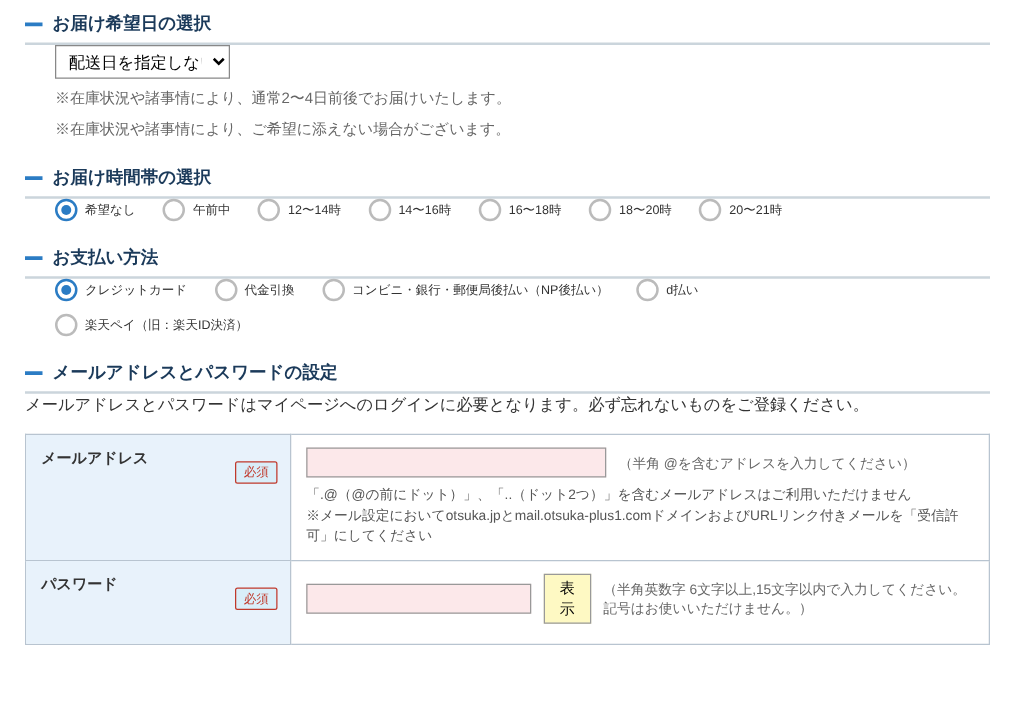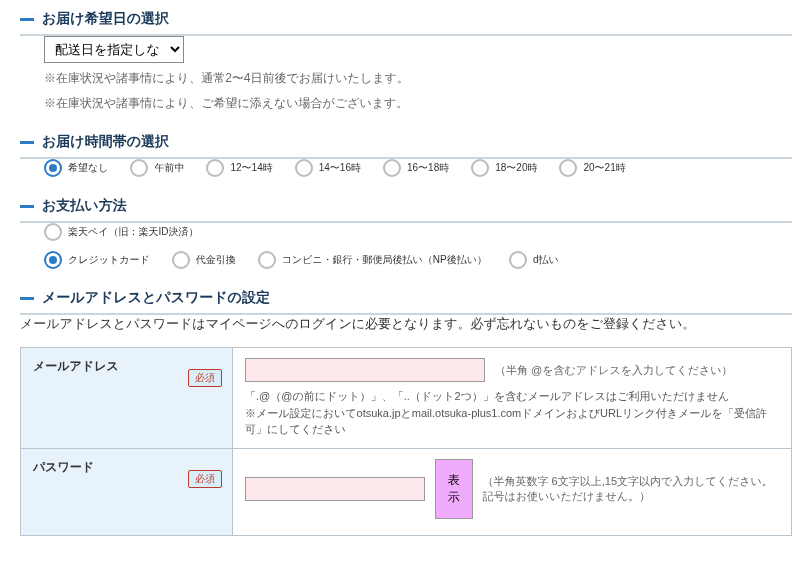--- a/index.html
+++ b/index.html
@@ -17,21 +17,21 @@
 .radio-circle.checked { border-color: #2b7cc4; }
 .radio-circle.checked::after { content: ""; width: 8px; height: 8px; background: #2b7cc4; border-radius: 50%; }
 .radio-label { color: #333; font-size: 10px; }
 .form-intro { margin-bottom: 14px; color: #333; font-size: 13px; }
 .form-table { width: 100%; border-collapse: collapse; border: 1px solid #b8c4d0; }
 .form-table td { border: 1px solid #b8c4d0; padding: 10px 12px; vertical-align: top; font-size: 12px; }
 .form-table td.label-cell { background: #e8f2fb; width: 212px; font-weight: bold; color: #333; position: relative; }
 .required-badge { background: #d9eef9; color: #c0392b; font-size: 10px; padding: 1px 6px; border: 1px solid #c0392b; border-radius: 2px; position: absolute; right: 10px; top: 21px; font-weight: normal; }
 .input-row { display: flex; align-items: center; gap: 10px; margin-bottom: 6px; }
 .text-input { background: #fce8ea; border: 1px solid #999; padding: 4px; width: 240px; height: 24px; }
-.show-btn { background: #f0abfc; border: 1px solid #999; padding: 12px 10px; font-size: 12px; cursor: pointer; }
+.show-btn { background: #fef9c3; border: 1px solid #999; padding: 2px 10px; font-size: 12px; cursor: pointer; }
 .hint { color: #666; font-size: 11px; }
 .field-note { color: #555; font-size: 11px; line-height: 1.5; }
 </style>
 </head>
 <body>
 
 <div class="section">
   <div class="section-header">
     <span class="dash"></span>
     <span class="title">お届け希望日の選択</span>
@@ -83,42 +83,42 @@
       </div>
   </div>
 </div>
 
 <div class="section">
   <div class="section-header">
     <span class="dash"></span>
     <span class="title">お支払い方法</span>
   </div>
   <div class="section-body">
-    <div class="radio-row" id="pay-row2">
-        <div class="radio-item">
-          <span class="radio-circle"></span>
-          <span class="radio-label">楽天ペイ（旧：楽天ID決済）</span>
-        </div>
-      </div>
     <div class="radio-row" id="pay-row1">
         <div class="radio-item">
           <span class="radio-circle checked"></span>
           <span class="radio-label">クレジットカード</span>
         </div>
         <div class="radio-item">
           <span class="radio-circle"></span>
           <span class="radio-label">代金引換</span>
         </div>
         <div class="radio-item">
           <span class="radio-circle"></span>
           <span class="radio-label">コンビニ・銀行・郵便局後払い（NP後払い）</span>
         </div>
         <div class="radio-item">
           <span class="radio-circle"></span>
           <span class="radio-label">d払い</span>
+        </div>
+      </div>
+    <div class="radio-row" id="pay-row2">
+        <div class="radio-item">
+          <span class="radio-circle"></span>
+          <span class="radio-label">楽天ペイ（旧：楽天ID決済）</span>
         </div>
       </div>
   </div>
 </div>
 
 <div class="section">
   <div class="section-header">
     <span class="dash"></span>
     <span class="title">メールアドレスとパスワードの設定</span>
   </div>

